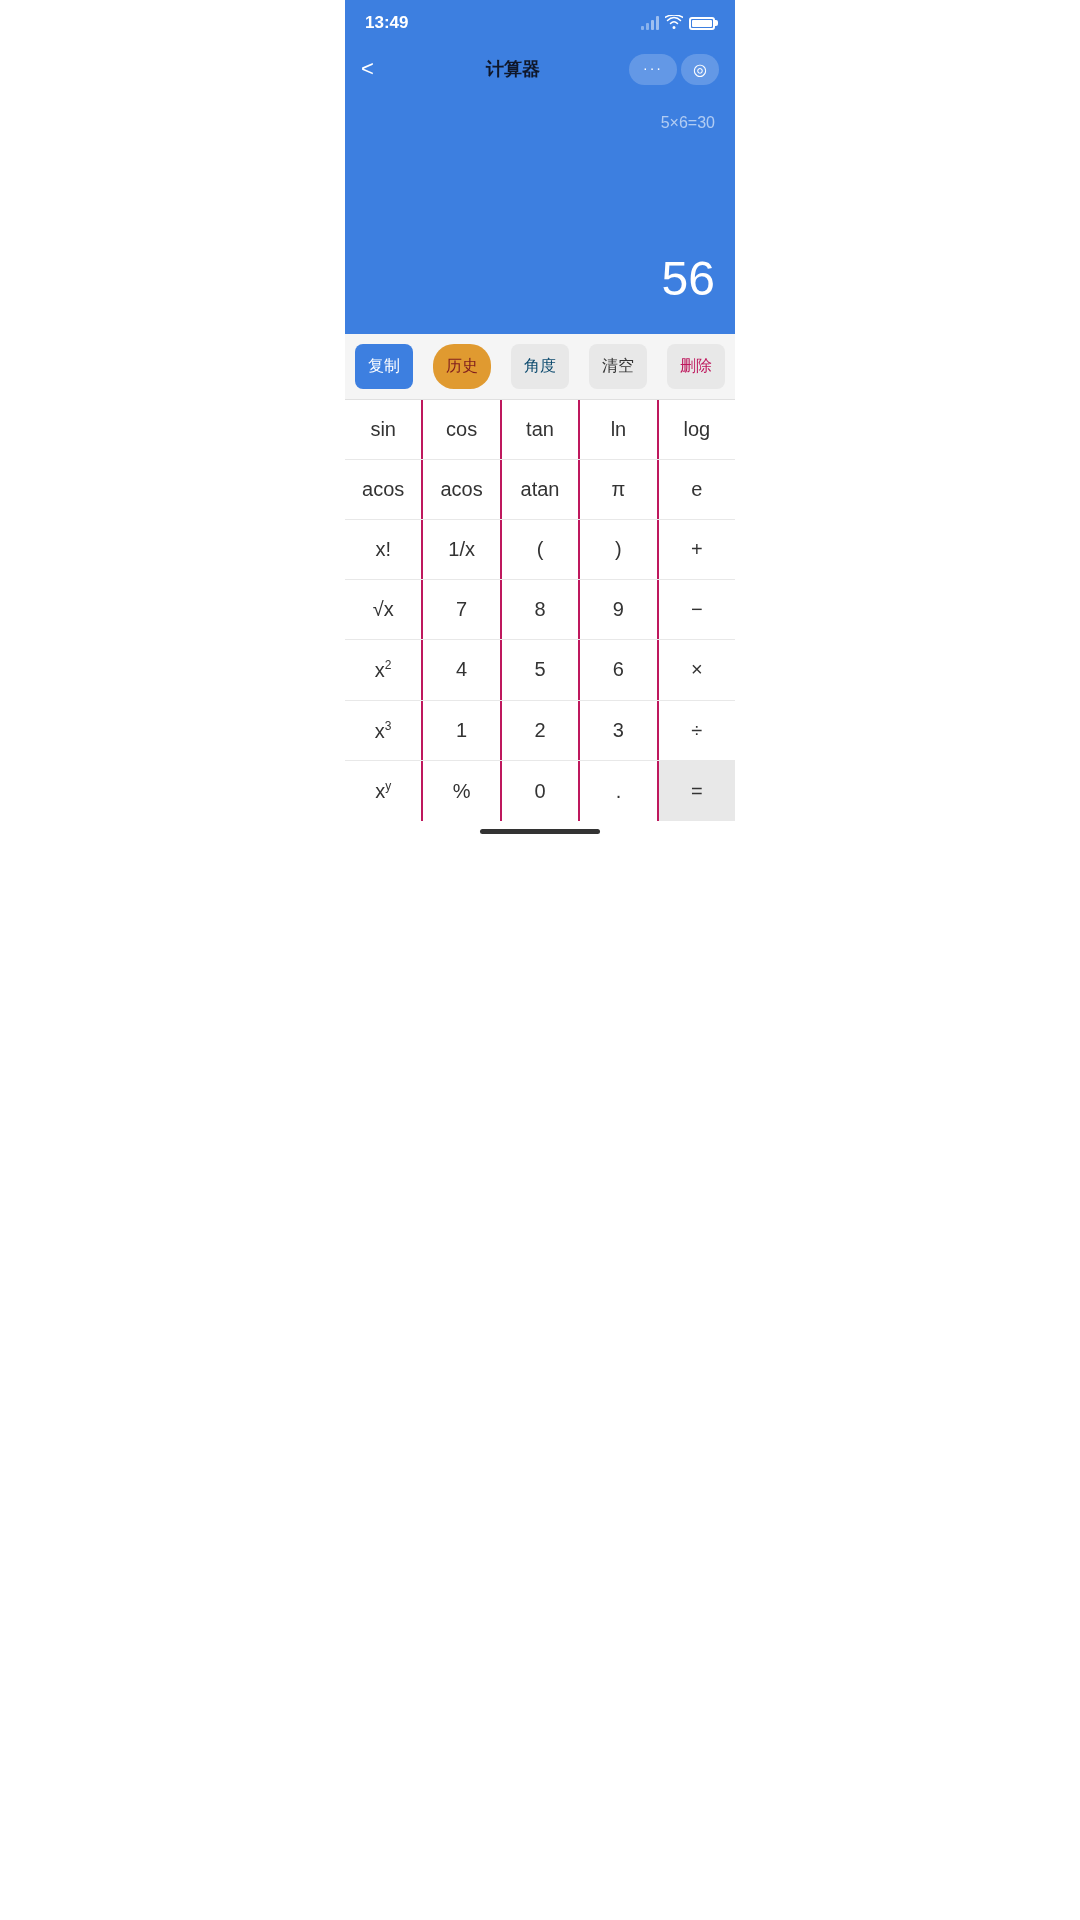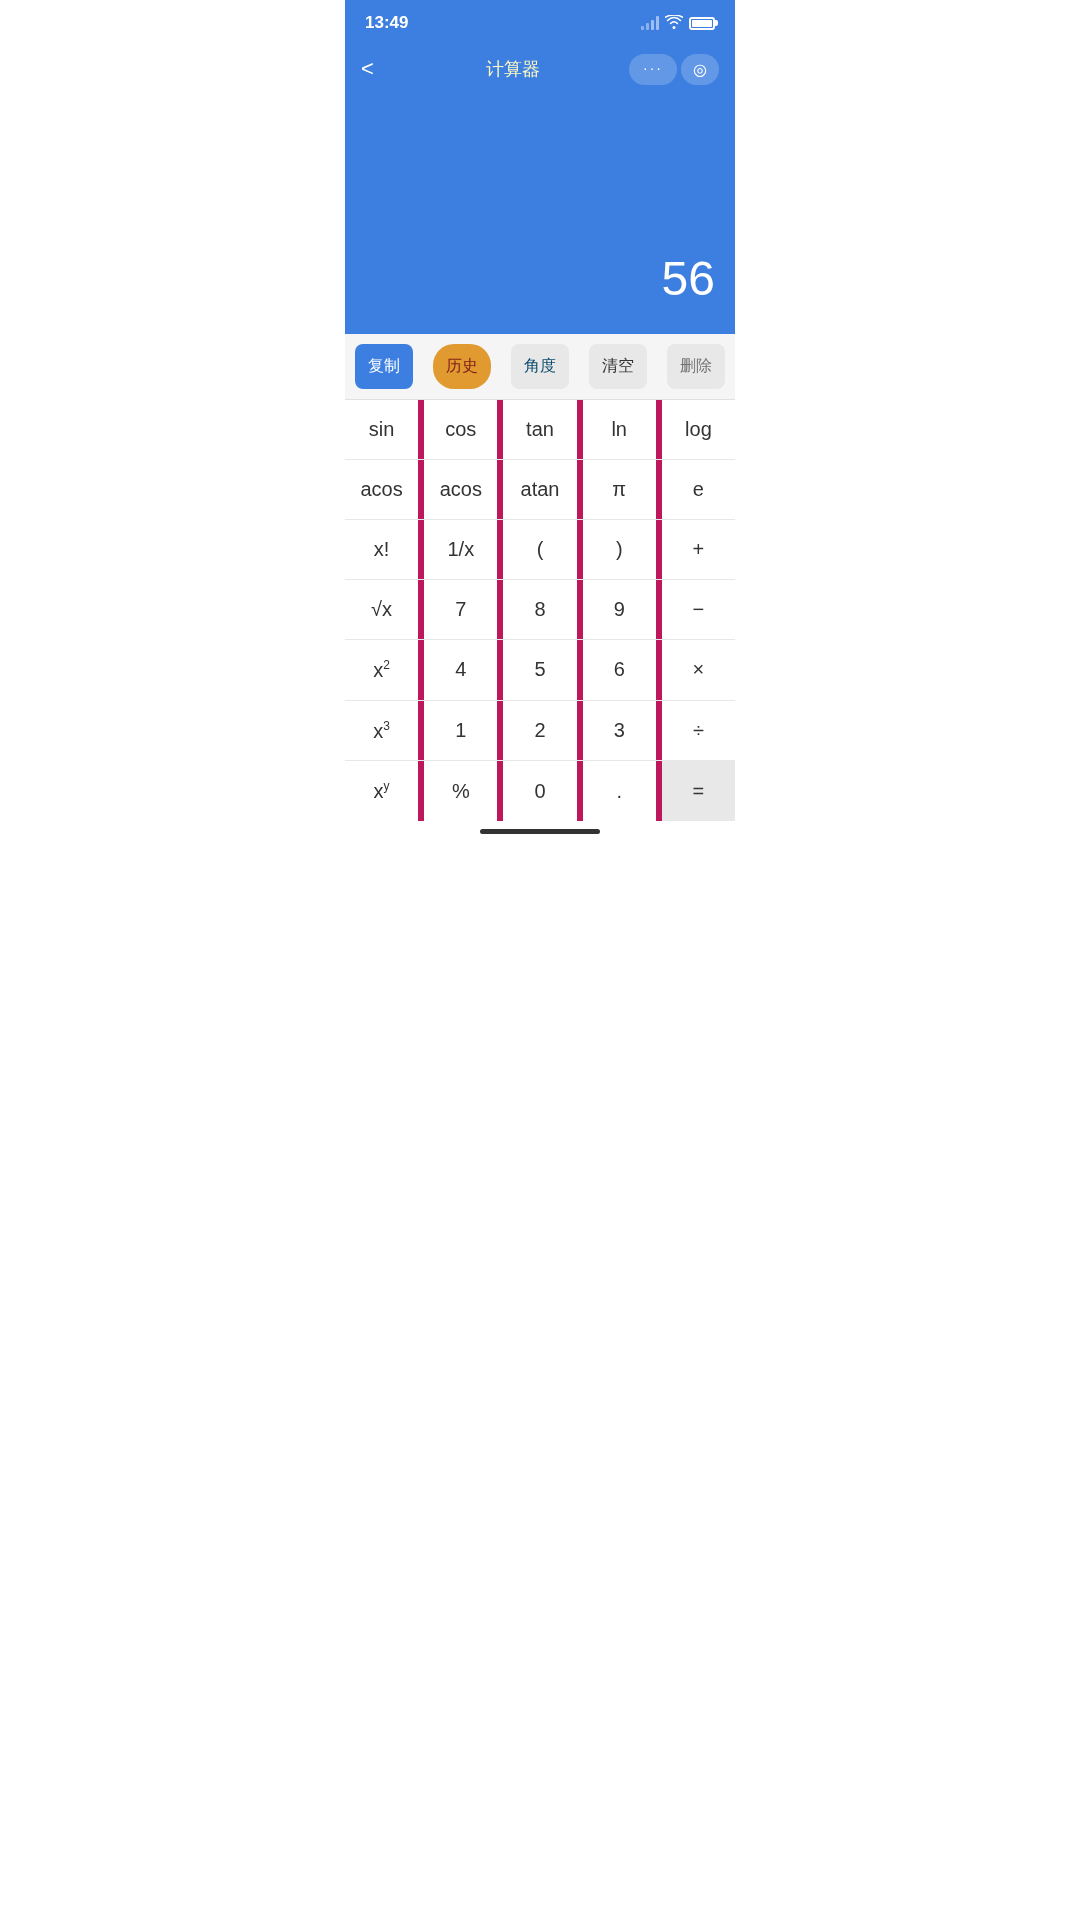--- a/index.html
+++ b/index.html
@@ -90,23 +90,23 @@
       padding: 10px 16px;
       height: 50px;
     }
     .nav-back {
       color: #fff;
       font-size: 22px;
       cursor: pointer;
       width: 36px;
     }
     .nav-title {
-      color: #fef9c3;
+      color: #0f172a;
       font-size: 18px;
-      font-weight: 400;
+      font-weight: 700;
     }
     .nav-actions {
       display: flex;
       gap: 4px;
     }
     .nav-btn-more {
       background: rgba(255,255,255,0.2);
       border-radius: 20px;
       padding: 6px 14px;
       color: #fff;
@@ -178,21 +178,21 @@
     .btn-angle {
       background: #e8e8e8;
       color: #0c4a6e;
     }
     .btn-clear {
       background: #e8e8e8;
       color: #333;
     }
     .btn-delete {
       background: #e8e8e8;
-      color: #737373;
+      color: #be185d;
     }
 
     
     .keypad {
       background: #fff;
       flex: 1;
     }
     .keypad-row {
       display: flex;
       border-bottom: 1px solid #e8e8e8;
@@ -200,21 +200,21 @@
     .keypad-row:last-child {
       border-bottom: none;
     }
     .key {
       flex: 1;
       padding: 18px 0;
       text-align: center;
       font-size: 20px;
       color: #333;
       cursor: pointer;
-      border-right: 6px solid #be185d;
+      border-right: 2px solid #be185d;
       background: #fff;
       border-top: none;
       border-bottom: none;
       border-left: none;
       user-select: none;
     }
     .key:last-child {
       border-right: none;
     }
     .key sup {
@@ -269,20 +269,21 @@
   <span class="nav-back">&lt;</span>
   <span class="nav-title">计算器</span>
   <div class="nav-actions">
     <div class="nav-btn-more">···</div>
     <div class="nav-btn-eye">◎</div>
   </div>
 </div>
 
 <div class="display-area">
   <div class="history-display">
+    <div class="history-line">5×6=30</div>
   </div>
   <div class="current-result">56</div>
 </div>
 
 <div class="action-row">
   <button class="action-btn btn-copy">复制</button>
   <button class="action-btn btn-history">历史</button>
   <button class="action-btn btn-angle">角度</button>
   <button class="action-btn btn-clear">清空</button>
   <button class="action-btn btn-delete">删除</button>

